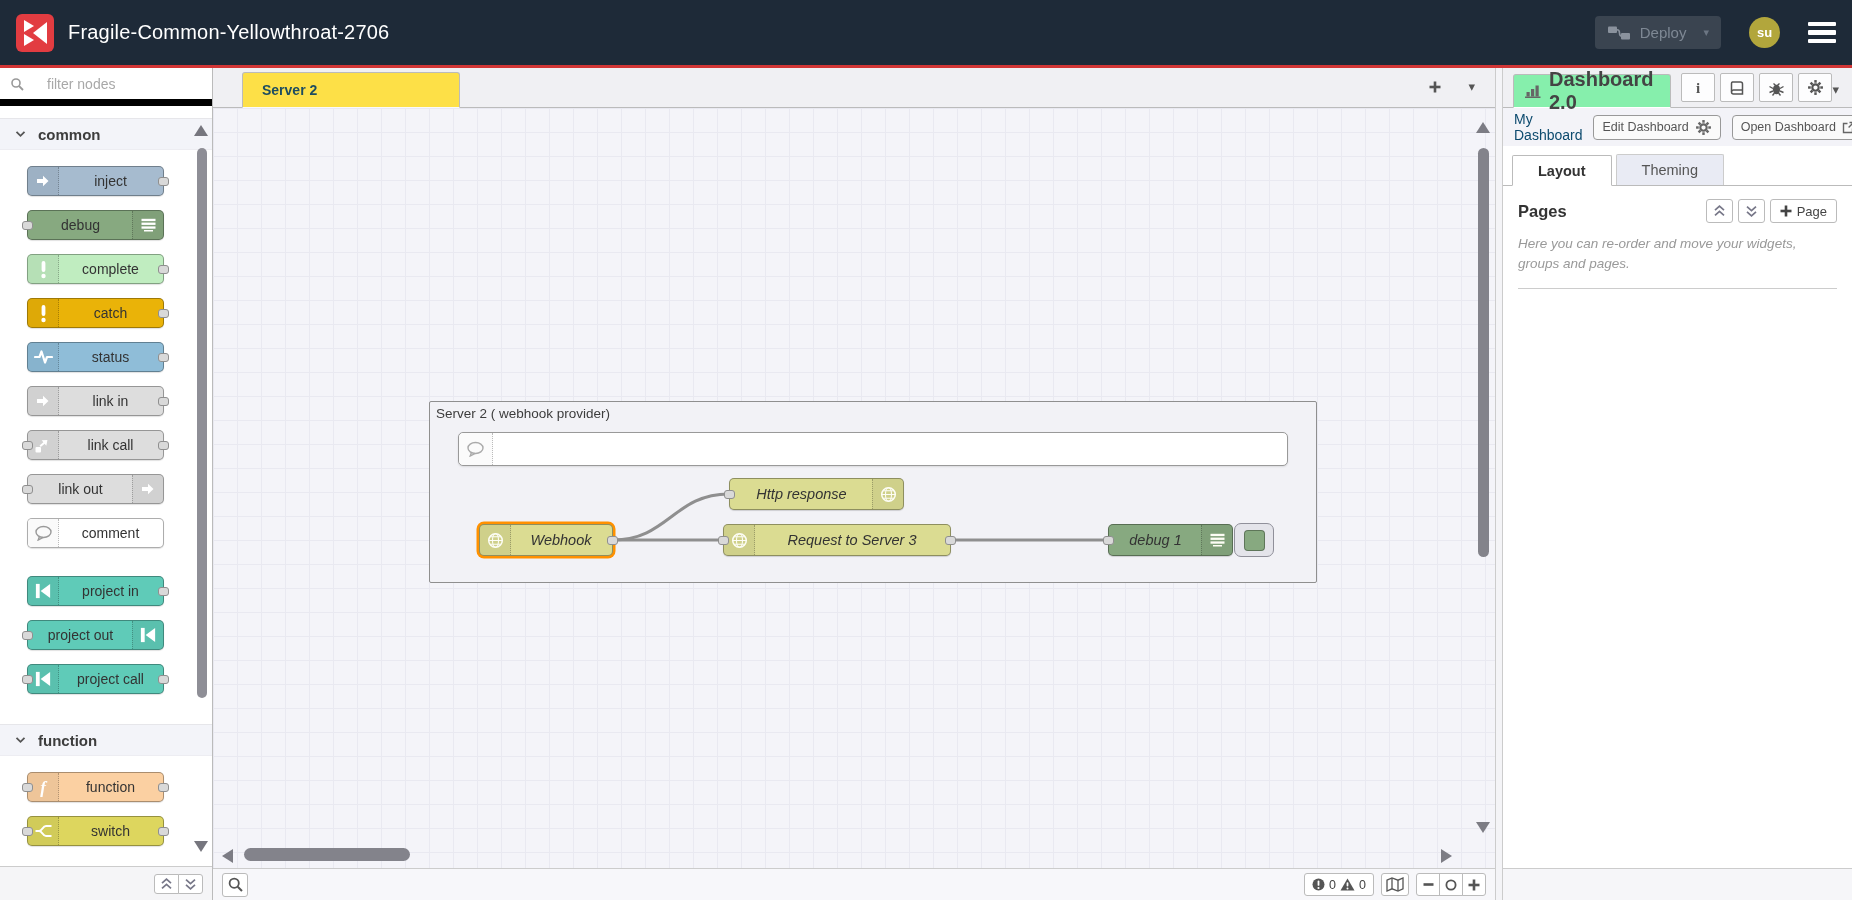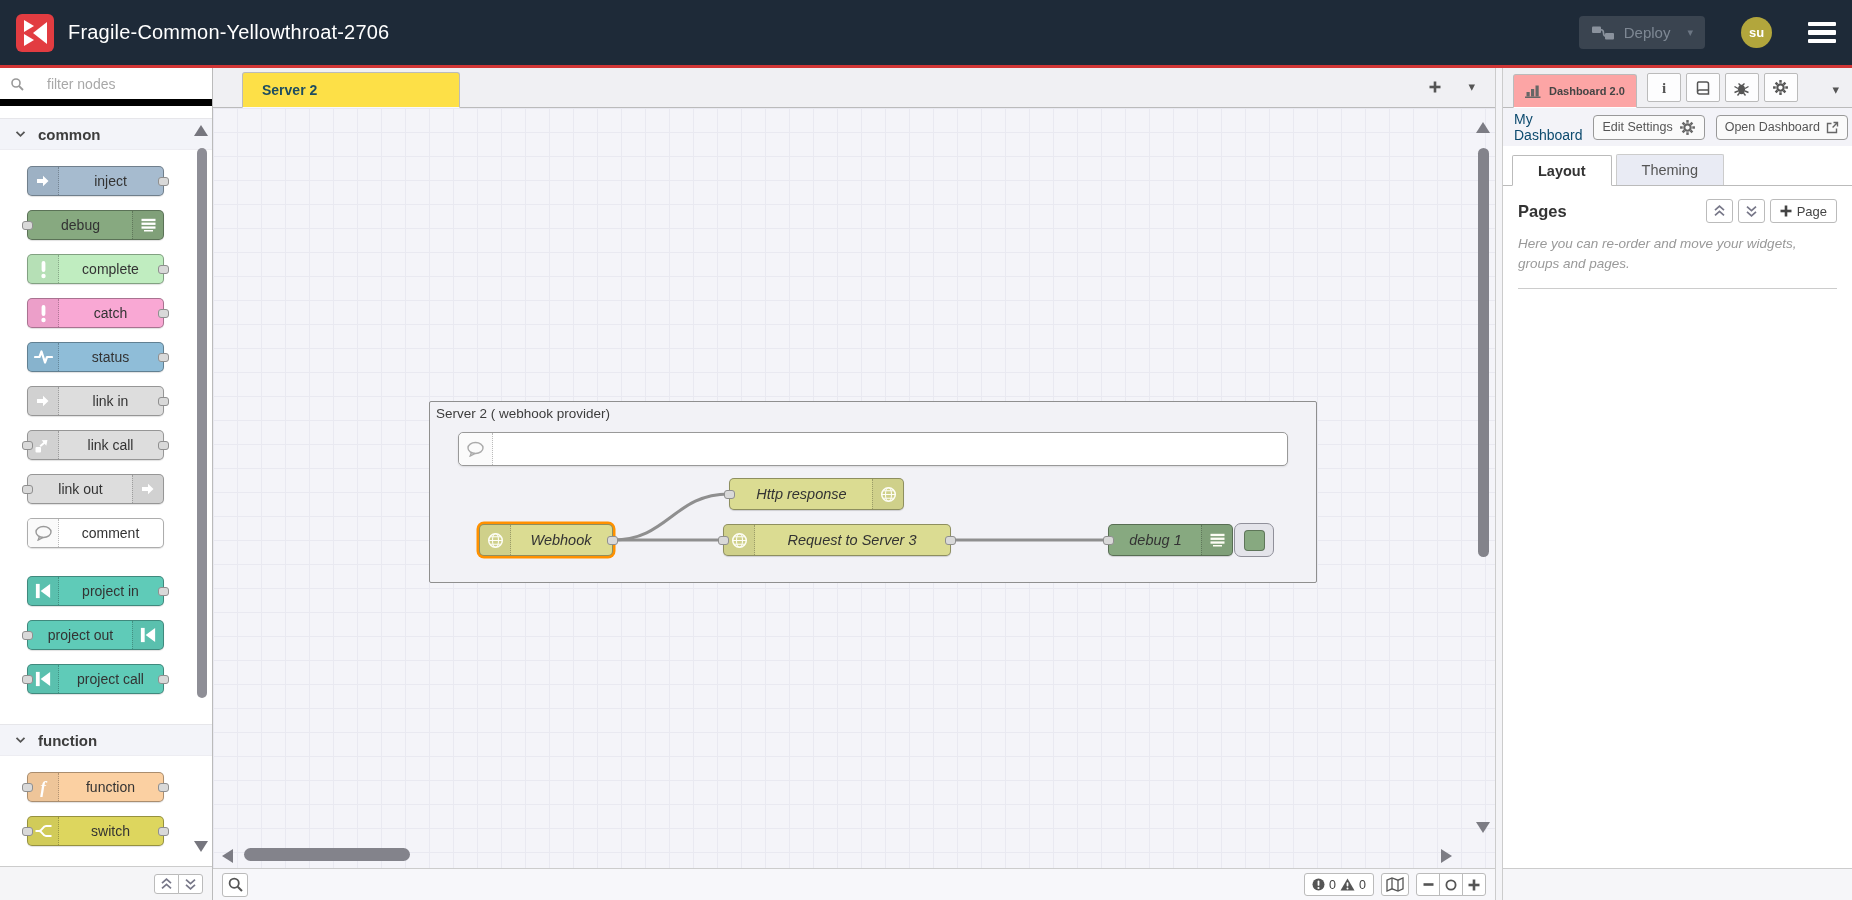--- a/index.html
+++ b/index.html
@@ -3,21 +3,21 @@
 <meta charset="utf-8">
 <style>
   html,body{margin:0;padding:0;background:#dfdfdf;}
   *{box-sizing:border-box;}
   .app{width:1852px;height:900px;position:relative;background:#fff;font-family:"Liberation Sans",sans-serif;overflow:hidden;}
 
   
   .hdr{height:68px;background:#1e2a38;border-bottom:3px solid #d23535;display:flex;align-items:center;padding:0 16px;gap:14px;}
   .logo{width:38px;height:38px;flex:0 0 auto;display:flex;}
   .hdr-title{color:#fff;font-size:20px;letter-spacing:.2px;}
-  .hdr-right{margin-left:auto;display:flex;align-items:center;gap:36px;}
+  .hdr-right{margin-left:auto;display:flex;align-items:center;gap:28px;}
   .deploy{height:33px;background:#3a4450;border-radius:4px;display:flex;align-items:center;padding:0 12px;gap:9px;color:#7e8894;font-size:15px;cursor:pointer;}
   .deploy-caret{color:#6c7683;font-size:11px;margin-left:8px;}
   .avatar{width:31px;height:31px;border-radius:50%;background:#b2a63c;color:#fff;font-size:13px;font-weight:bold;display:flex;align-items:center;justify-content:center;cursor:pointer;}
   .burger{display:flex;flex-direction:column;gap:4px;width:28px;cursor:pointer;}
   .burger span{height:4.5px;background:#fff;border-radius:1px;}
 
   .main{display:flex;height:832px;}
 
   
   .palette{width:213px;min-width:213px;background:#fff;border-right:1px solid #bbb;display:flex;flex-direction:column;}
@@ -76,21 +76,21 @@
   .cf-zbtn{width:24px;height:23px;border:1px solid #bbb;background:#fff;display:flex;align-items:center;justify-content:center;margin-left:-1px;cursor:pointer;}
   .cf-zbtn:first-child{border-radius:3px 0 0 3px;margin-left:0;}
   .cf-zbtn:last-child{border-radius:0 3px 3px 0;}
 
   
   .splitter{width:8px;background:#f4f4f7;border-left:1px solid #ccc;border-right:1px solid #ccc;cursor:col-resize;}
 
   
   .sidebar{width:349px;min-width:349px;display:flex;flex-direction:column;background:#fff;}
   .sb-tabbar{height:40px;background:#f0f0f3;border-bottom:1px solid #bbb;display:flex;align-items:flex-end;padding:0 10px;position:relative;z-index:2;}
-  .sb-tab{height:34px;margin-bottom:-1px;background:#fca5a5;border:1px solid #bbb;border-bottom:1px solid #fff;border-radius:3px 3px 0 0;display:flex;align-items:center;gap:7px;padding:0 11px;font-size:11px;font-weight:bold;color:#444;cursor:pointer;}
+  .sb-tab{height:34px;margin-bottom:-1px;background:#86efac;border:1px solid #bbb;border-bottom:1px solid #fff;border-radius:3px 3px 0 0;display:flex;align-items:center;gap:7px;padding:0 11px;font-size:20px;font-weight:bold;color:#444;cursor:pointer;}
   .sb-ibtns{display:flex;gap:5px;margin-left:10px;margin-bottom:5px;}
   .sb-ibtn{width:34px;height:29px;border:1px solid #bbb;background:#fdfdfe;border-radius:2px;display:flex;align-items:center;justify-content:center;cursor:pointer;}
   .sb-caret{margin-left:auto;color:#555;font-size:13px;margin-bottom:10px;padding-right:3px;cursor:pointer;}
   .sb-dashrow{height:38px;background:#f3f3f8;display:flex;align-items:center;gap:11px;padding:0 11px;}
   .sb-dashtitle{font-size:14px;color:#0c4a6e;}
   .sb-btn{height:25px;border:1px solid #999;background:#fafafa;border-radius:4px;display:flex;align-items:center;gap:6px;padding:0 8px;font-size:12.5px;color:#555;cursor:pointer;white-space:nowrap;}
   .sb-btn.open{margin-left:auto;}
   .sb-subtabs{height:40px;display:flex;align-items:flex-end;padding-left:9px;border-bottom:1px solid #bbb;background:#fff;gap:4px;}
   .sb-subtab{height:31px;display:flex;align-items:center;padding:0 25px;font-size:14.5px;border-radius:2px 2px 0 0;cursor:pointer;}
   .sb-subtab.active{background:#fff;border:1px solid #bbb;border-bottom:1px solid #fff;margin-bottom:-1px;font-weight:bold;color:#333;position:relative;z-index:1;}
@@ -188,21 +188,21 @@
             <div class="pnode" style="background: rgb(192, 237, 192);">
               <div class="picon picon-l">
                 <svg width="9" height="19" viewBox="0 0 9 19">
                   <rect x="2.6" y="1" width="3.8" height="11" rx="1.9" fill="#fff"></rect>
                   <circle cx="4.5" cy="16" r="2.2" fill="#fff"></circle>
                 </svg>
               </div>
               <div class="plabel" style="padding-left: 30px;">complete</div>
               <div class="pport pport-r"></div>
             </div>
-            <div class="pnode" style="background: #f9a8d4;">
+            <div class="pnode" style="background: #eab308;">
               <div class="picon picon-l">
                 <svg width="9" height="19" viewBox="0 0 9 19">
                   <rect x="2.6" y="1" width="3.8" height="11" rx="1.9" fill="#fff"></rect>
                   <circle cx="4.5" cy="16" r="2.2" fill="#fff"></circle>
                 </svg>
               </div>
               <div class="plabel" style="padding-left: 30px;">catch</div>
               <div class="pport pport-r"></div>
             </div>
             <div class="pnode" style="background: rgb(143, 189, 216);">
@@ -561,21 +561,21 @@
                   <line x1="10.8" y1="5.2" x2="12.6" y2="3.4"></line>
                 </g>
               </svg>
             </div>
           </div>
         <span class="sb-caret">▾</span>
       </div>
       <div class="sb-dashrow">
         <span class="sb-dashtitle">My Dashboard</span>
         <span class="sb-btn">
-          <span>Edit Settings</span>
+          <span>Edit Dashboard</span>
           <span style="display: inline-flex;">
               <svg width="17" height="17" viewBox="0 0 16 16">
                 <circle cx="8" cy="8" r="3" fill="none" stroke="#666" stroke-width="2"></circle>
                 <g stroke="#666" stroke-width="2.3">
                   <line x1="12.5" y1="8" x2="15" y2="8"></line>
                   <line x1="10.8" y1="10.8" x2="12.6" y2="12.6"></line>
                   <line x1="8" y1="12.5" x2="8" y2="15"></line>
                   <line x1="5.2" y1="10.8" x2="3.4" y2="12.6"></line>
                   <line x1="3.5" y1="8" x2="1" y2="8"></line>
                   <line x1="5.2" y1="5.2" x2="3.4" y2="3.4"></line>

